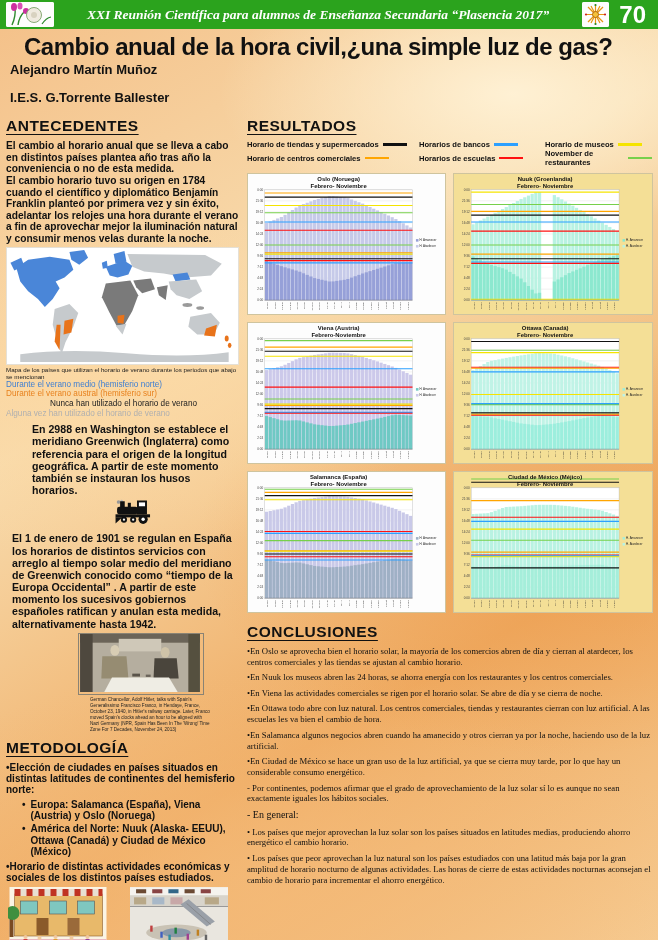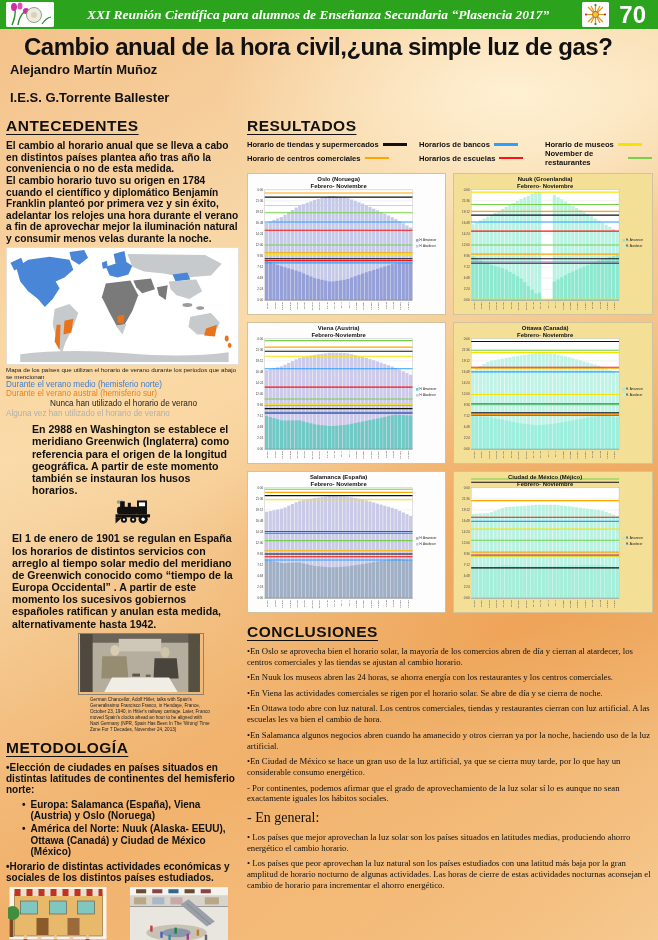--- a/index.html
+++ b/index.html
@@ -39,21 +39,21 @@
     display:flex;gap:5px;}
   .meto-sub .dot{flex:none;}
   .cartoons{display:flex;gap:22px;margin:4px 0 2px 2px;align-items:flex-start;}
   
   .res-legend{display:grid;grid-template-columns:172px 126px 107px;margin:4px 0 6px;}
   .res-item{display:flex;align-items:center;font-size:7.6px;font-weight:bold;gap:4px;}
   .res-swatch{display:inline-block;width:24px;height:2.6px;flex:none;}
   .chart-grid{display:grid;grid-template-columns:199px 200px;gap:7px 7px;margin-top:6px;}
   .chart-slot{width:100%;height:142px;border:1px solid #cfc49e;box-sizing:border-box;background:#fff;}
   .conc-p{font-size:8.7px;line-height:1.26;margin:4.5px 0;font-family:Liberation Serif, serif;}
-  .conc-gen{font-size:14px;margin:5px 0 2px;}
+  .conc-gen{font-size:10px;margin:5px 0 2px;}
 </style>
 </head>
 <body>
 
 <div class="poster">
 
   <div class="topbar">
     <div class="logo-box">
       <svg viewBox="0 0 48 25" width="48" height="25">
         <rect width="48" height="25" fill="#fdfdfd"></rect>

